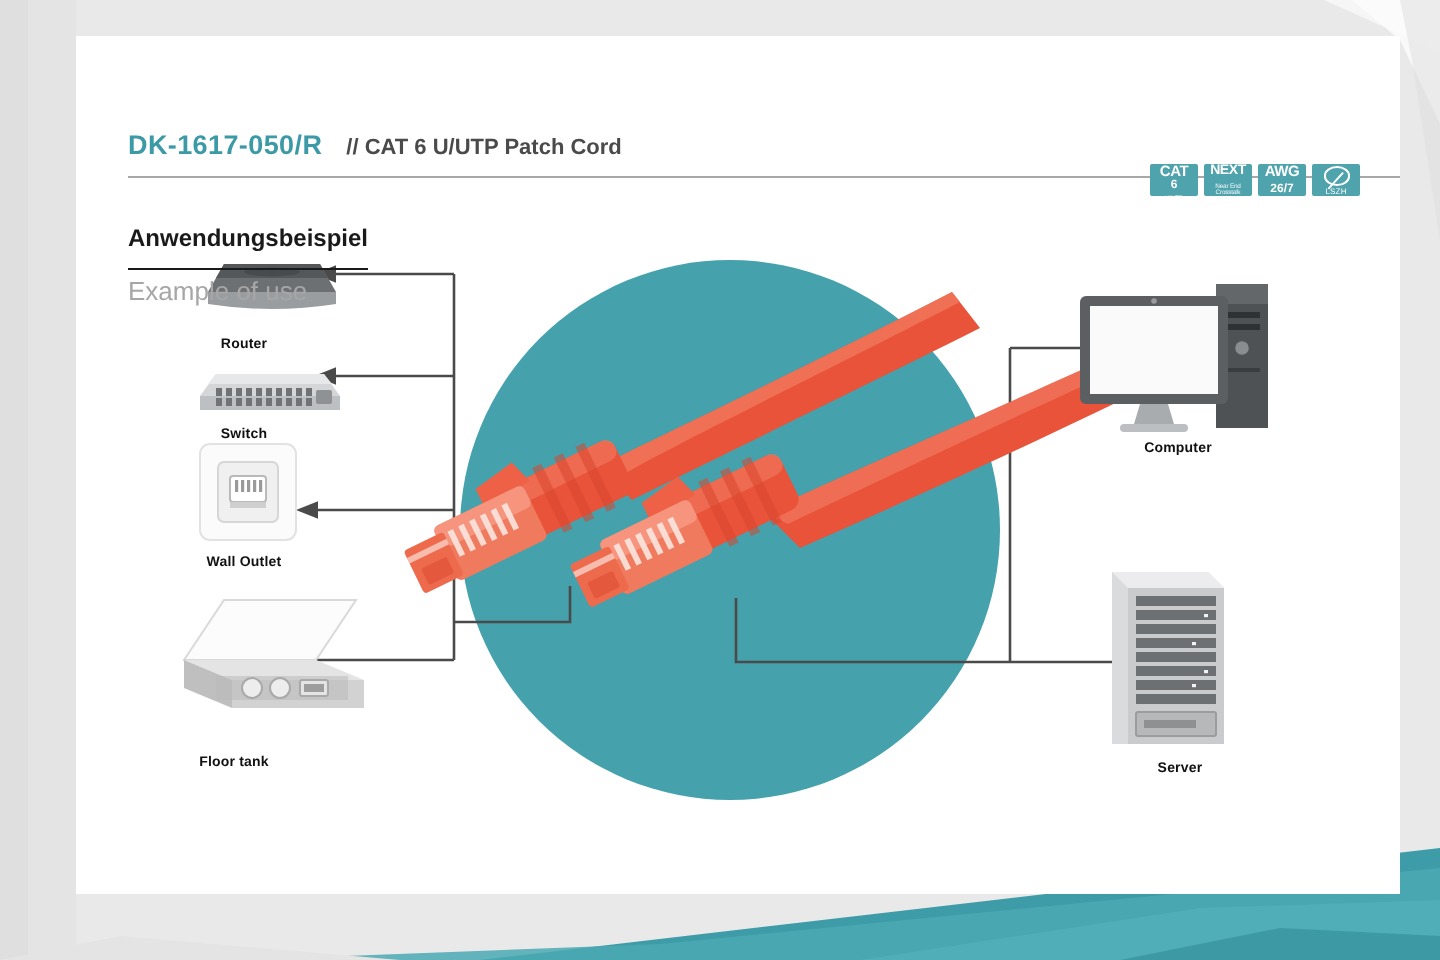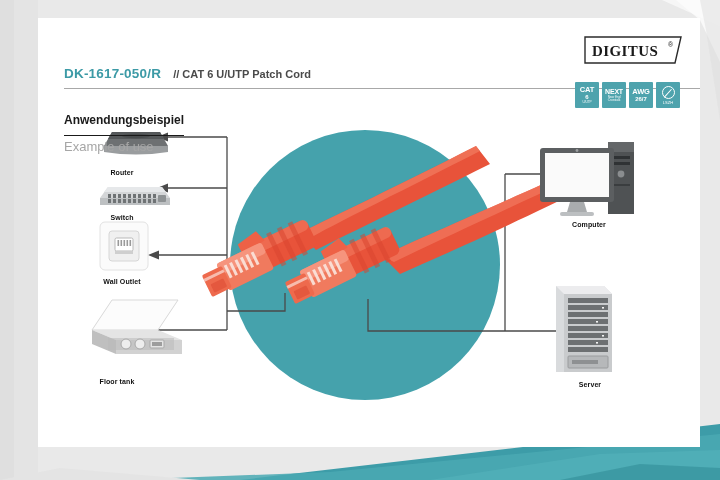--- a/index.html
+++ b/index.html
@@ -50,25 +50,25 @@
     position:absolute; left:26px; top:70px; width:636px; height:1px;
     background:#a8a8a8; z-index:3;
   }
 
   
   #badges {
     position:absolute; right:20px; top:64px;
     display:flex; gap:3px; z-index:4;
   }
   .badge {
-    width:24px; height:26px;
+    width:24px; height:16px;
     background:#4ea3ad;
     color:#ffffff;
     display:flex; flex-direction:column;
-    align-items:center; justify-content:center;
+    align-items:center; justify-content:space-between;
     line-height:1;
     border-radius:1px;
   }
   .badge .b1 { font-size:7.5px; font-weight:bold; letter-spacing:-.2px; }
   .badge .b2 { font-size:6px; font-weight:bold; margin-top:.5px; }
   .badge .b3 {
     font-size:3.2px; margin-top:1.5px; text-align:center;
     letter-spacing:-.1px; opacity:.92;
   }
   .badge.two-line .b1 { font-size:7px; }
@@ -344,27 +344,20 @@
   <div class="node-label" style="left:24px; top:260px;">Wall Outlet</div>
   <div class="node-label" style="left:19px; top:360px;">Floor tank</div>
   <div class="node-label" style="left:491px; top:203px;">Computer</div>
   <div class="node-label" style="left:492px; top:363px;">Server</div>
 
   <div id="code-line">
     <span class="sku">DK-1617-050/R</span><span class="desc">// CAT 6 U/UTP Patch Cord</span>
   </div>
   <div id="header-rule"></div>
 
-  <div id="logo-box">
-    <svg viewBox="0 0 98 28" width="98" height="28">
-      <polygon points="1,1 97,1 91,27 1,27" fill="#ffffff" stroke="#2b2b2b" stroke-width="1.4"></polygon>
-      <text x="8" y="20" font-family="Liberation Serif, serif" font-size="15" font-weight="bold" fill="#1a1a1a" letter-spacing="0.4">DIGITUS</text>
-      <text x="84" y="11" font-family="Liberation Sans, sans-serif" font-size="7" fill="#1a1a1a">®</text>
-    </svg>
-  </div>
 
   <div id="badges">
     <div class="badge">
       <span class="b1">CAT</span>
       <span class="b2">6</span>
       <span class="b3">U/UTP</span>
     </div>
     <div class="badge two-line">
       <span class="b1">NEXT</span>
       <span class="b3">Near End Crosstalk</span>

